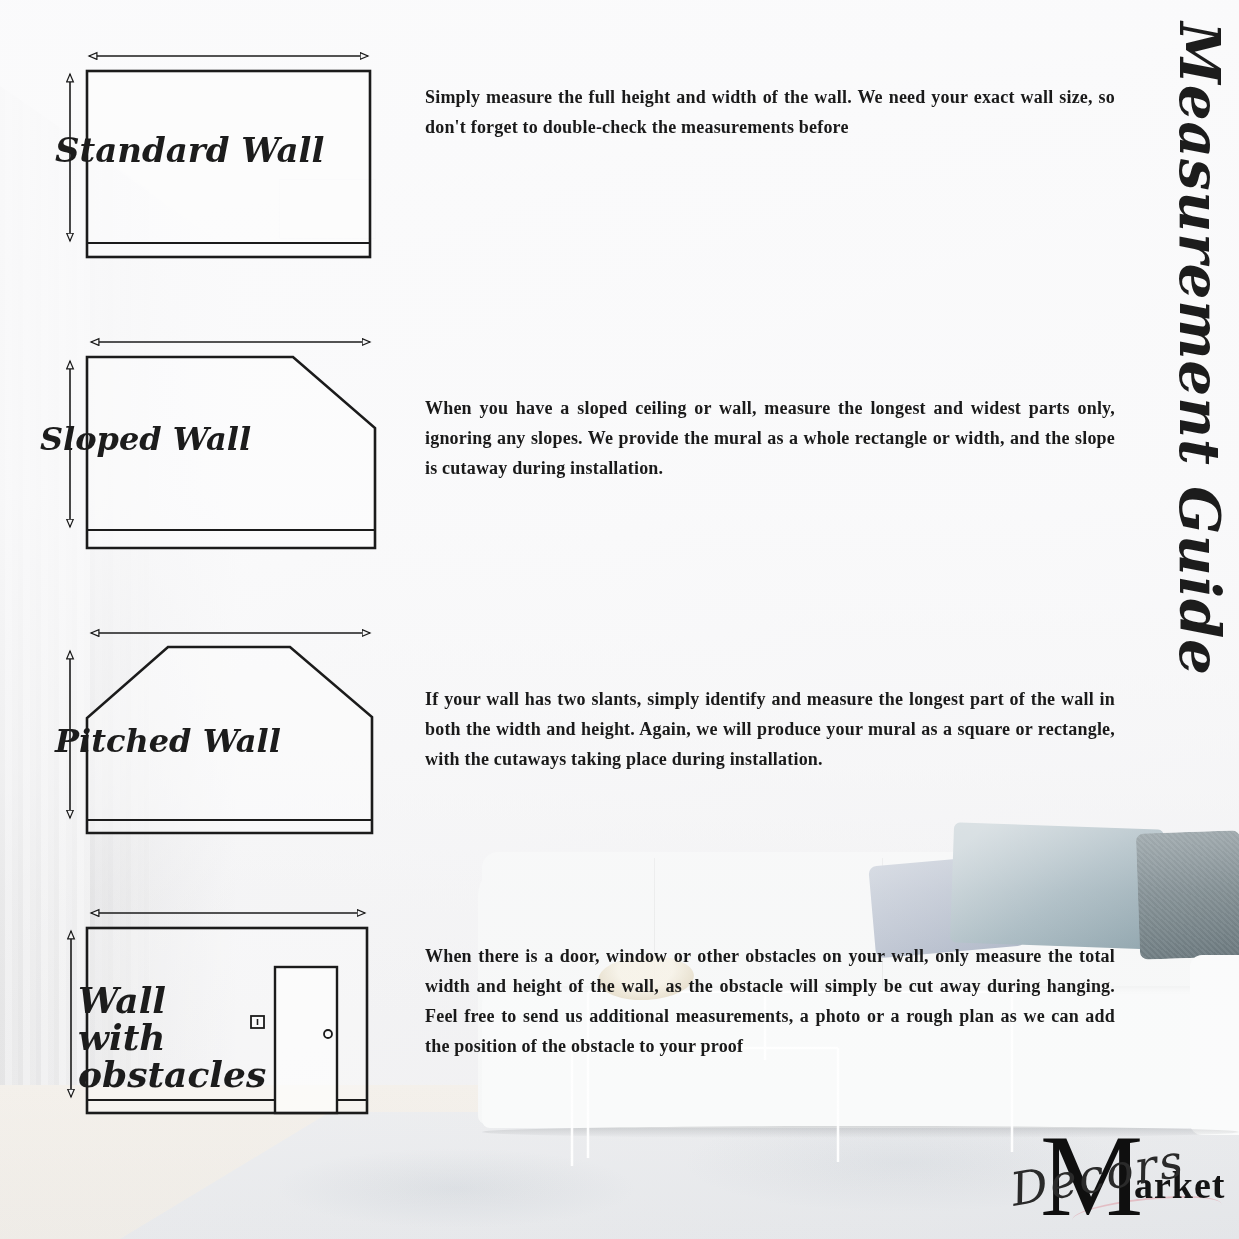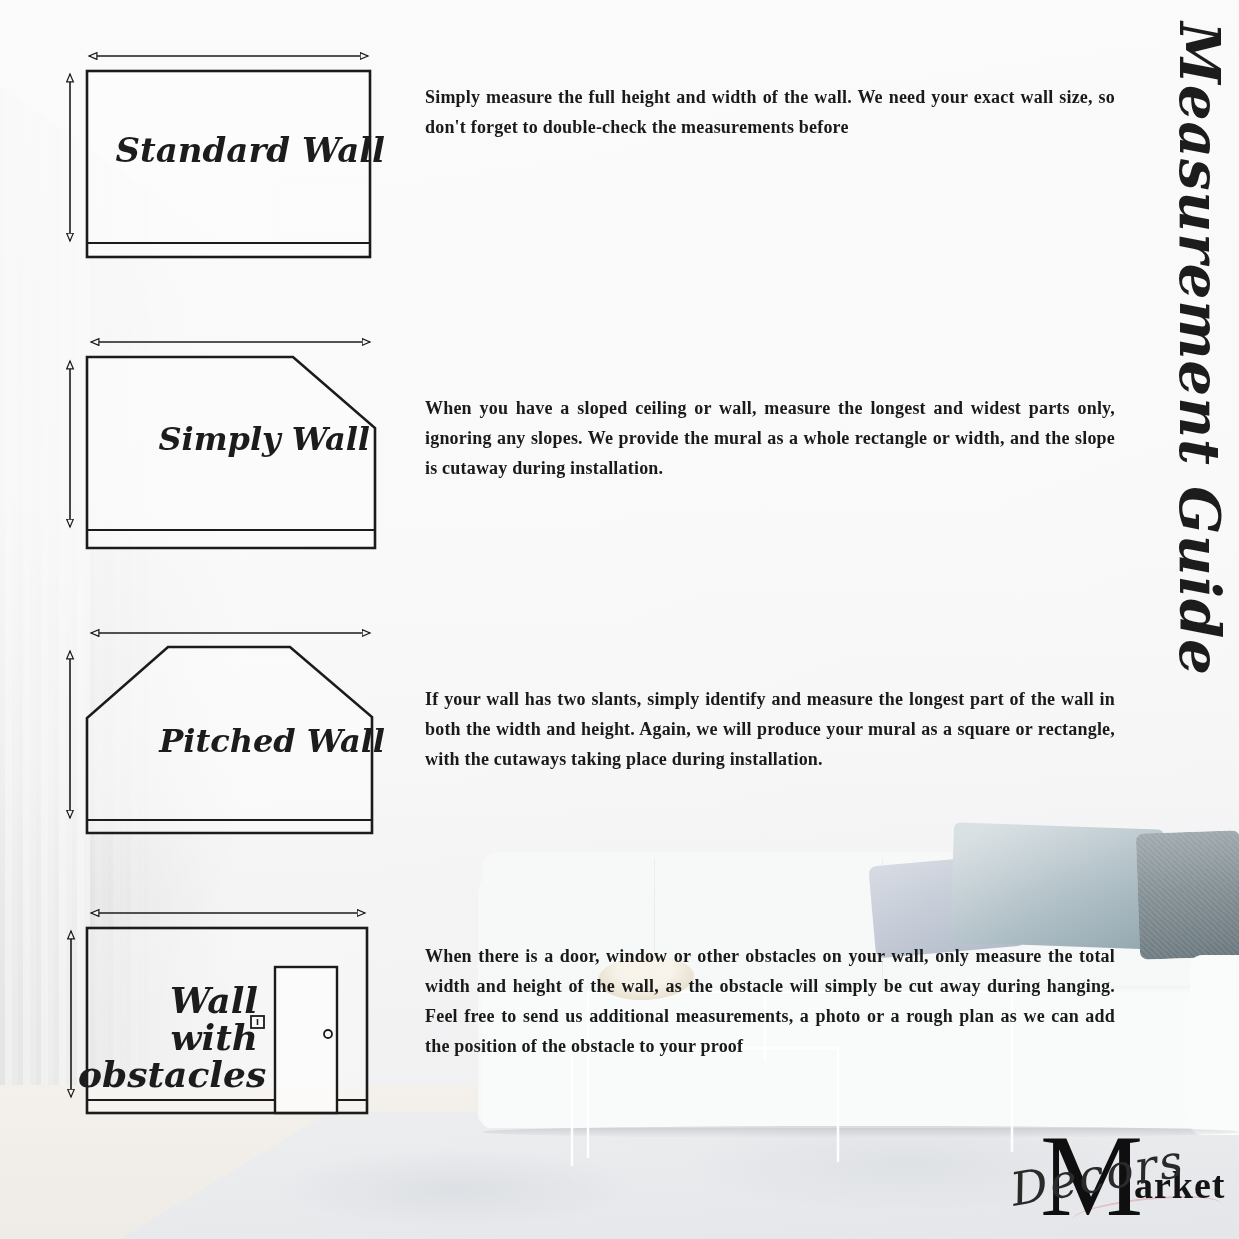--- a/index.html
+++ b/index.html
@@ -56,21 +56,21 @@
     background:linear-gradient(to bottom,
       rgba(250,250,251,.93) 0%,rgba(250,250,251,.88) 40%,
       rgba(250,250,251,.55) 62%,rgba(250,250,251,.28) 72%,
       rgba(250,250,251,.12) 82%,rgba(250,250,251,.04) 100%);}
   
   .diagram{overflow:visible;}
   .diagram line,.diagram polygon,.diagram rect,.diagram circle,.diagram path{stroke:#1b1b1b;}
   .para{left:425px;width:690px;text-align:justify;font-size:18px;line-height:30px;
     font-weight:700;color:#1a1a1a;letter-spacing:.2px;}
   .script{font-family:"DejaVu Serif",serif;font-style:italic;font-weight:700;color:#1c1c1c;}
-  .wall-label{text-align:right;}
+  .wall-label{text-align:left;}
   .vtitle{left:1233px;top:22px;width:540px;height:92px;transform:rotate(90deg);
     transform-origin:0 0;font-size:56px;letter-spacing:1px;white-space:nowrap;}
   .logo{left:1012px;top:1142px;width:225px;height:96px;}
   .logo-m{left:28px;top:-24px;font-size:116px;line-height:1;font-weight:400;
     color:#0f0f0f;font-family:"Liberation Serif",serif;}
   .logo-script{left:-2px;top:6px;font-size:46px;font-family:"DejaVu Serif",serif;
     font-style:italic;font-weight:400;color:#2a2a2a;transform:rotate(-10deg);letter-spacing:2px;}
   .logo-suffix{left:122px;top:21px;font-size:38px;font-weight:700;color:#141414;
     font-family:"Liberation Serif",serif;letter-spacing:1px;}
   .swoosh{left:60px;top:56px;width:150px;height:26px;border-top:2px solid rgba(224,140,150,.45);
@@ -127,21 +127,21 @@
   <div class="abs para" style="top:82px;">
     <span>Simply measure the full height and width of the wall. We need your exact wall size, so don't forget to double-check the measurements before</span><br>
   </div>
 
   <svg class="abs diagram" style="left:55px;top:330px;" width="330" height="228">
     <line x1="36" y1="12" x2="315" y2="12" stroke-width="1.6" marker-start="url(#ah)" marker-end="url(#ah)"></line>
     <line x1="15" y1="31" x2="15" y2="197" stroke-width="1.6" marker-start="url(#ah)" marker-end="url(#ah)"></line>
     <polygon points="32,27 238,27 320,98 320,218 32,218" fill="rgba(255,255,255,.35)" stroke-width="2.6"></polygon>
     <line x1="32" y1="200" x2="320" y2="200" stroke-width="2"></line>
   </svg>
-  <div class="abs script wall-label" style="left:40px;top:420px;width:330px;font-size:32px;">Simply Wall</div>
+  <div class="abs script wall-label" style="left:40px;top:420px;width:330px;font-size:32px;">Sloped Wall</div>
   <div class="abs para" style="top:393px;">When you have a sloped ceiling or wall, measure the longest and widest parts only, ignoring any slopes. We provide the mural as a whole rectangle or width, and the slope is cutaway during installation.</div>
 
   <svg class="abs diagram" style="left:55px;top:620px;" width="330" height="225">
     <line x1="36" y1="13" x2="315" y2="13" stroke-width="1.6" marker-start="url(#ah)" marker-end="url(#ah)"></line>
     <line x1="15" y1="31" x2="15" y2="198" stroke-width="1.6" marker-start="url(#ah)" marker-end="url(#ah)"></line>
     <polygon points="113,27 235,27 317,97 317,213 32,213 32,98" fill="rgba(255,255,255,.35)" stroke-width="2.6"></polygon>
     <line x1="32" y1="200" x2="317" y2="200" stroke-width="2"></line>
   </svg>
   <div class="abs script wall-label" style="left:55px;top:722px;width:330px;font-size:32px;">Pitched Wall</div>
   <div class="abs para" style="top:684px;">If your wall has two slants, simply identify and measure the longest part of the wall in both the width and height. Again, we will produce your mural as a square or rectangle, with the cutaways taking place during installation.</div>

